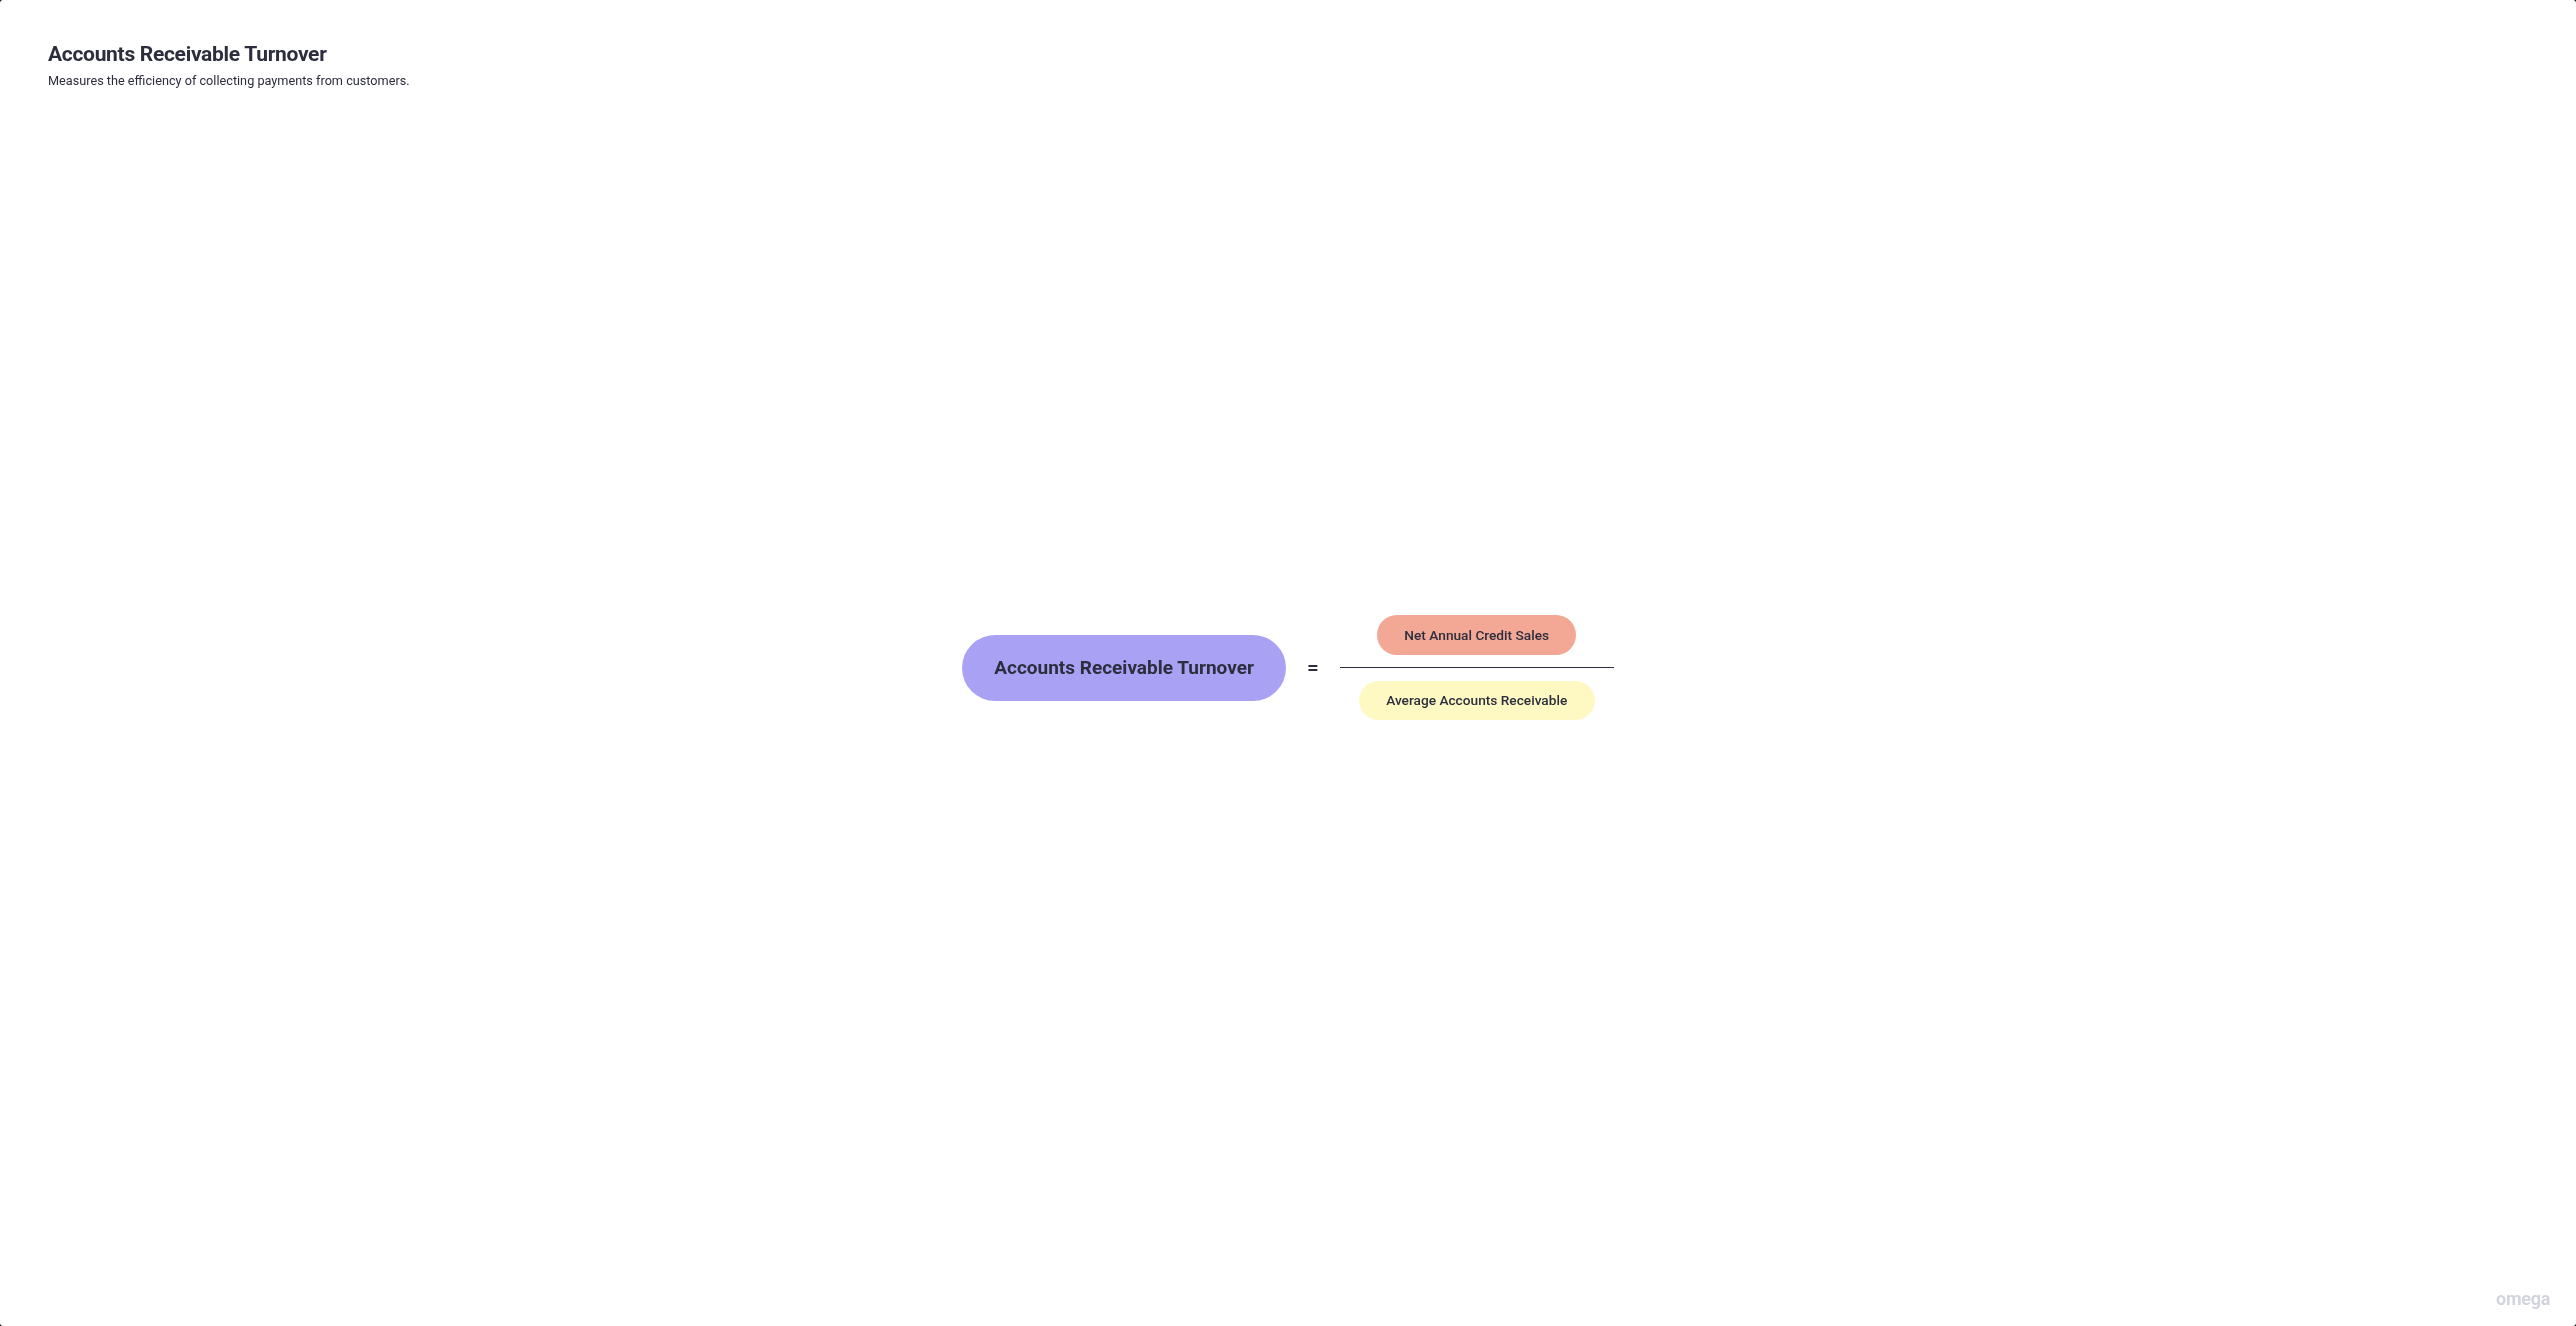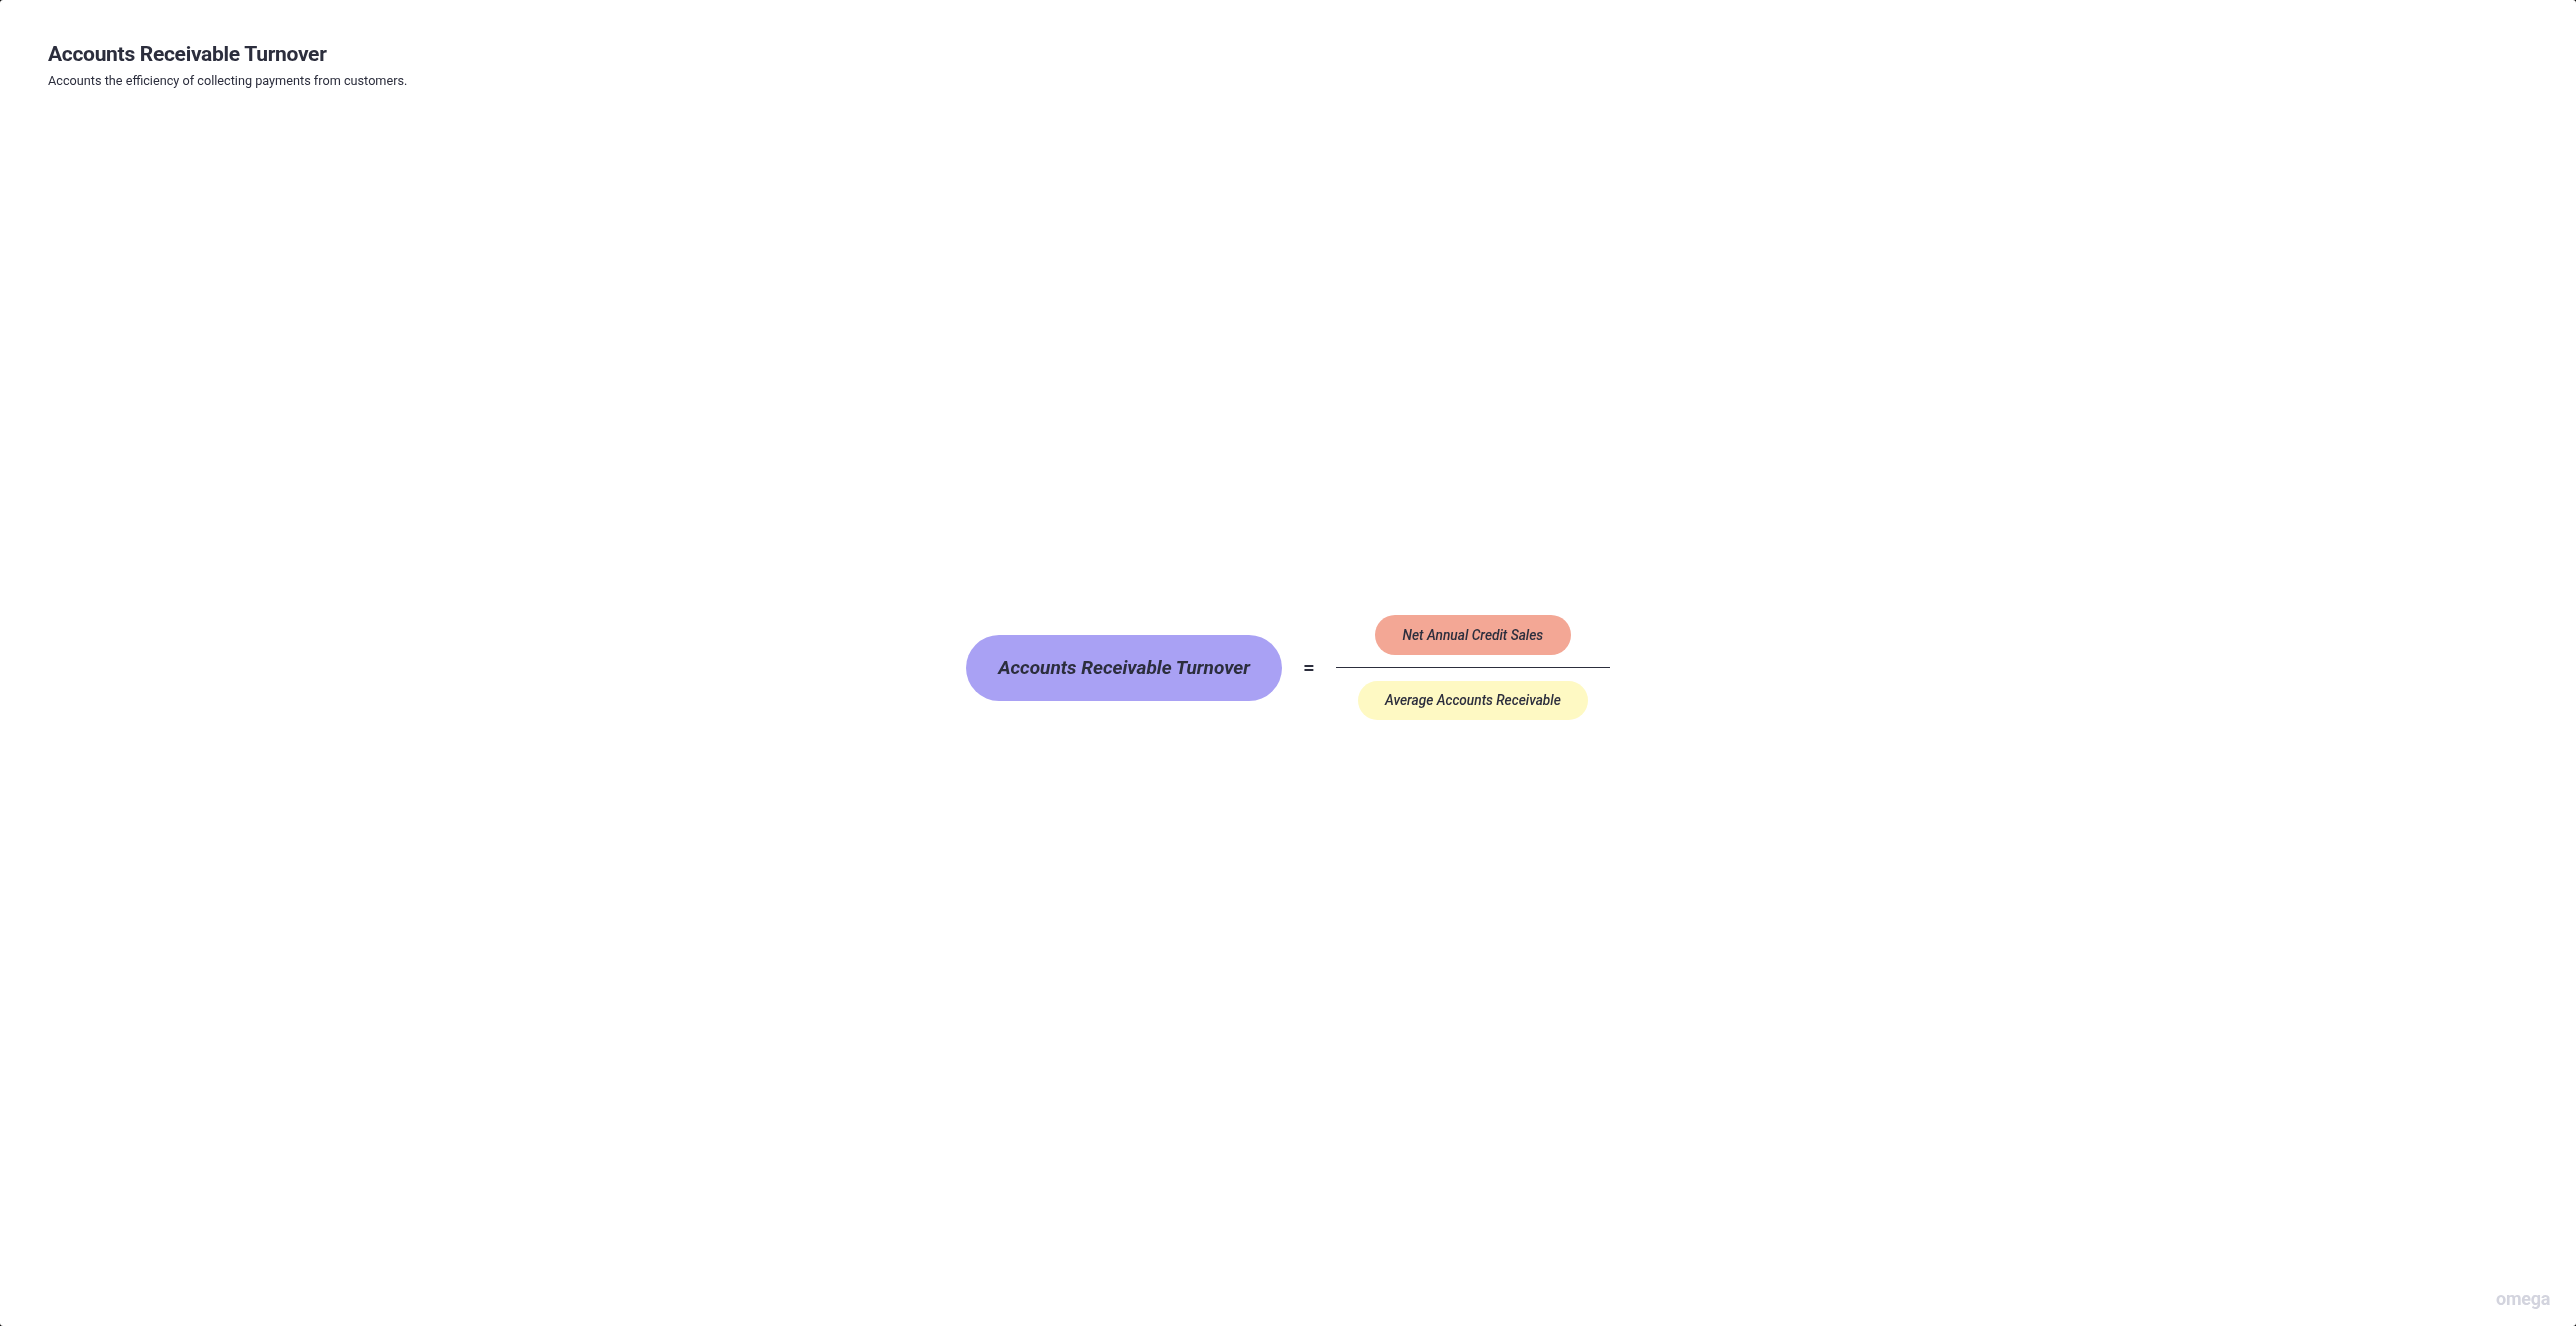--- a/index.html
+++ b/index.html
@@ -41,21 +41,20 @@
     gap: 21px;
     padding: 16px 21px 53px 21px;
   }
   .pill {
     display: inline-flex;
     align-items: flex-start;
     justify-content: center;
     text-align: center;
     border-radius: 527px;
     color: #2c2e3d;
-    font-style: italic;
   }
   .pill-main {
     background: #a9a1f4;
     font-size: 19px;
     font-weight: 700;
     line-height: 1.25;
     padding: 21px 32px;
     min-width: 243px;
   }
   .equals {
@@ -95,21 +94,21 @@
     font-weight: 700;
     color: #d3d4de;
     letter-spacing: -0.3px;
   }
 </style>
 </head>
 <body>
 
 <div class="card">
   <h1 class="heading">Accounts Receivable Turnover</h1>
-  <p class="subheading">Accounts the efficiency of collecting payments from customers.</p>
+  <p class="subheading">Measures the efficiency of collecting payments from customers.</p>
 
   <div class="formula-area">
     <div class="pill pill-main">
       <span>Accounts Receivable Turnover</span>
     </div>
     <div class="equals">=</div>
     <div class="fraction">
       <div class="pill pill-num">
         <span>Net Annual Credit Sales</span>
       </div>

